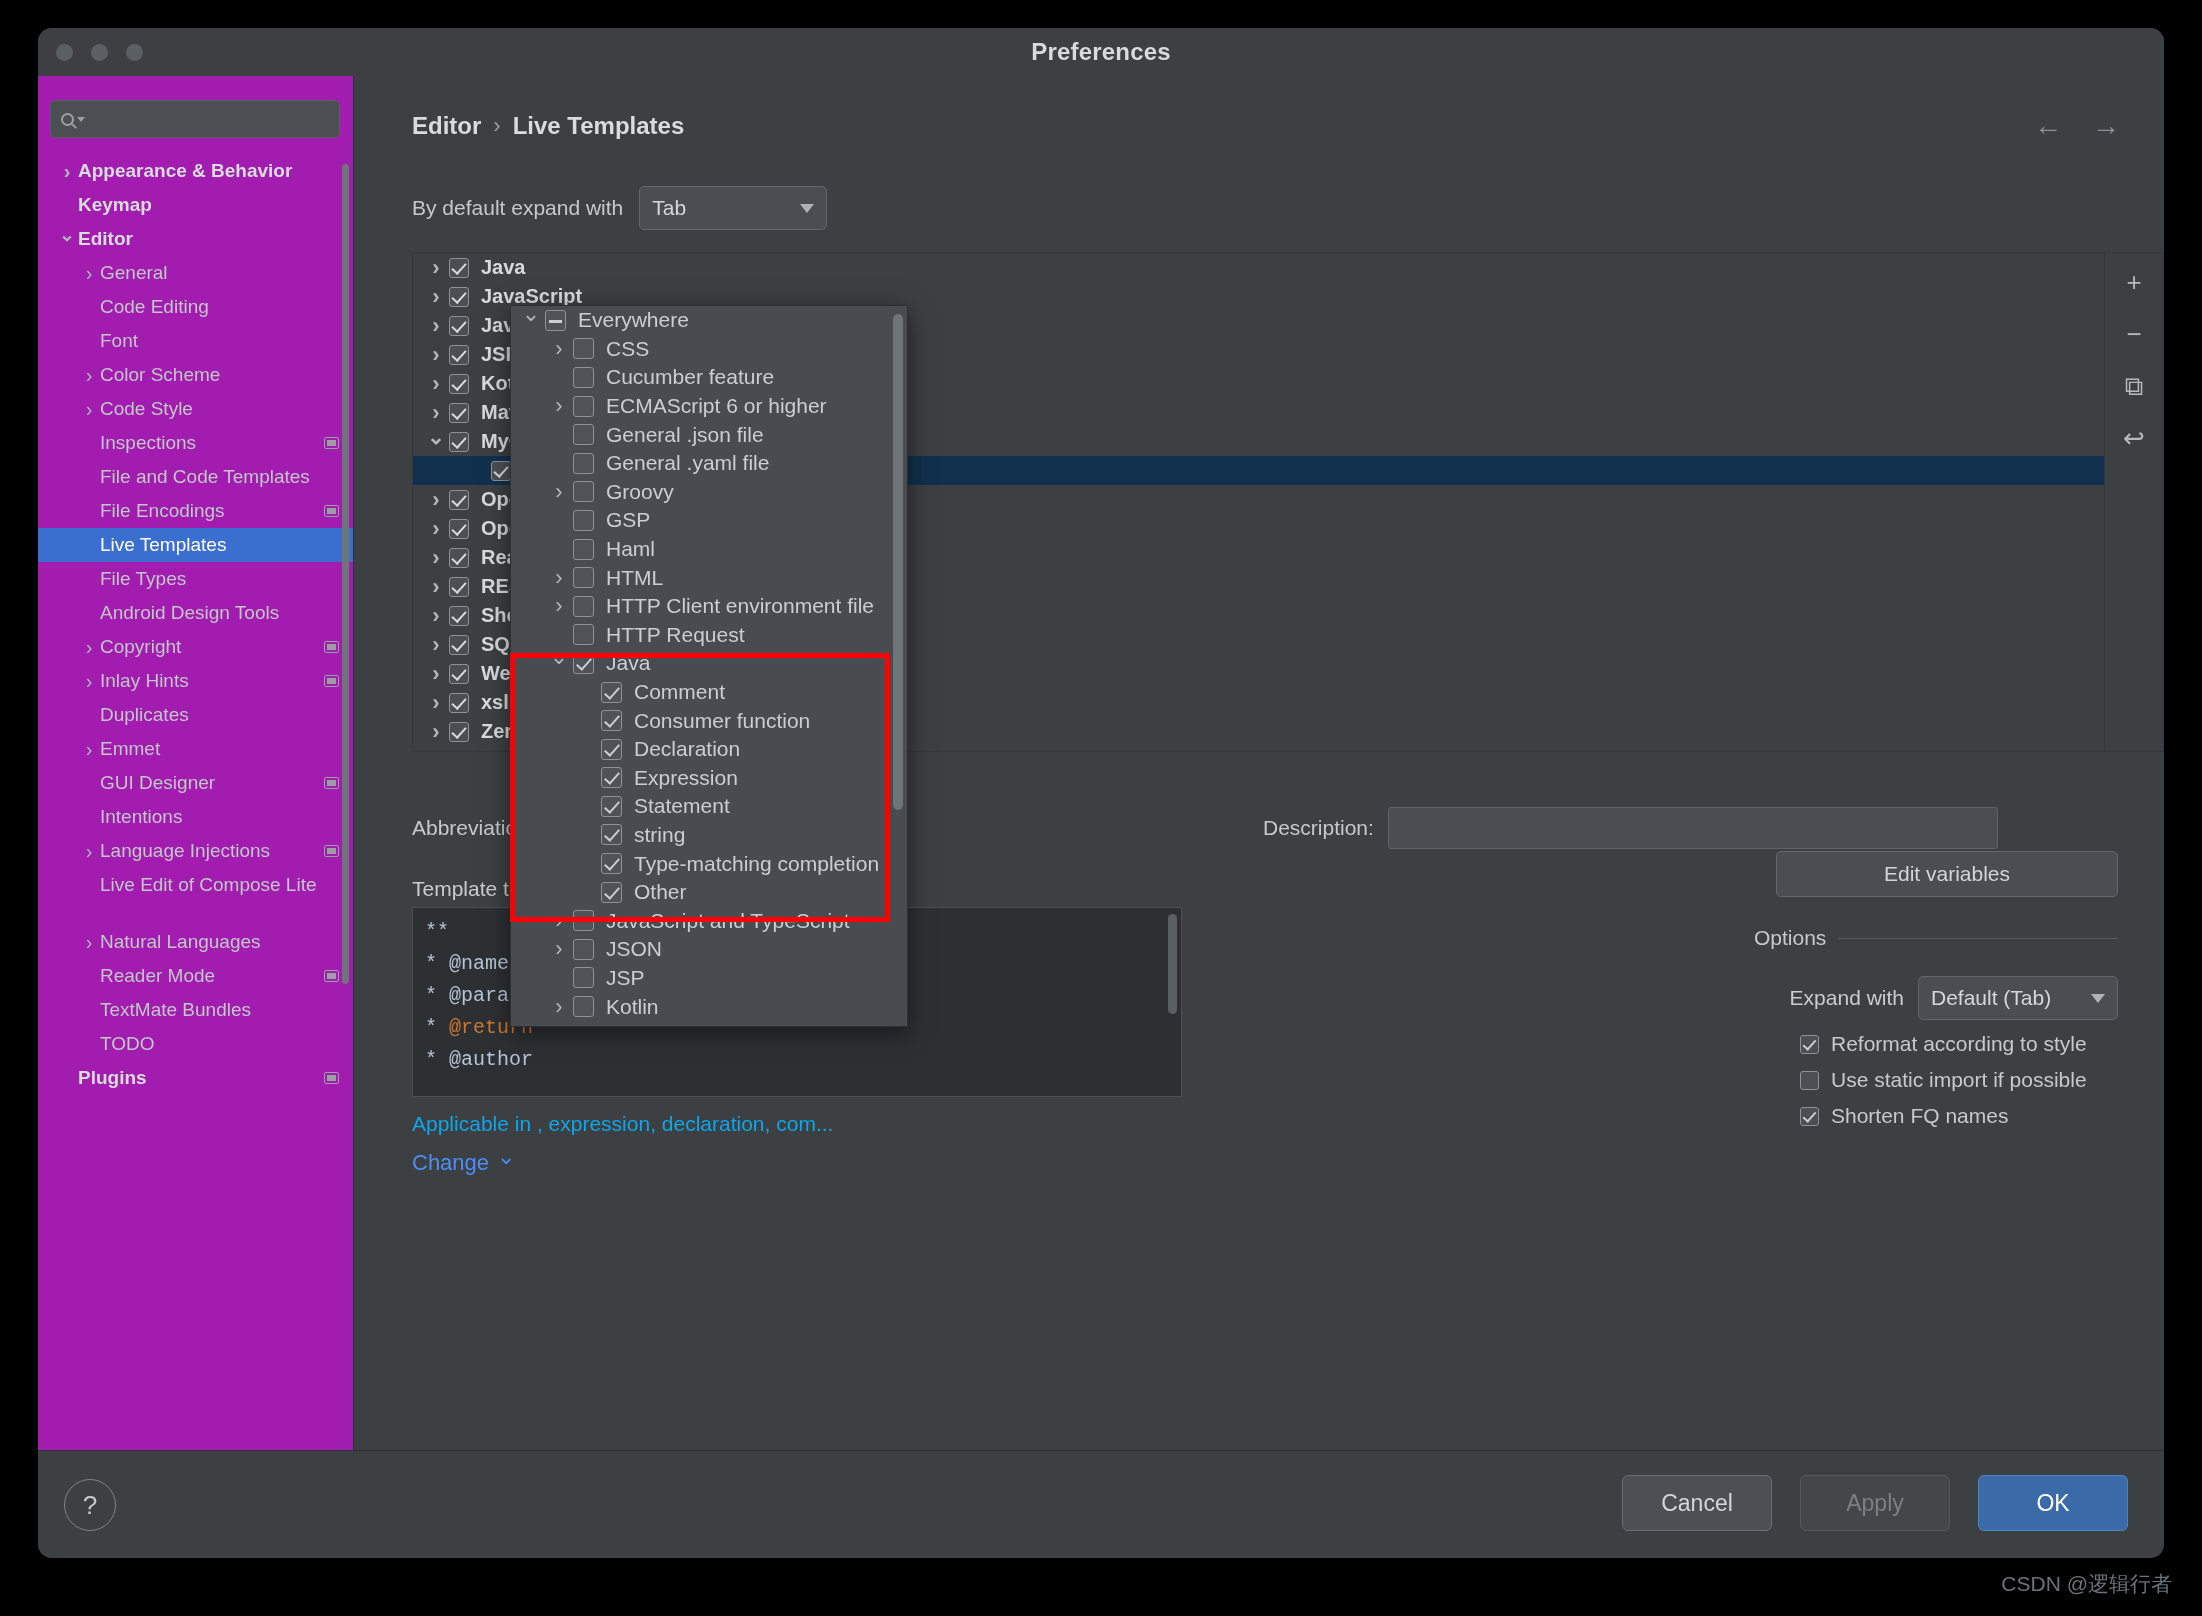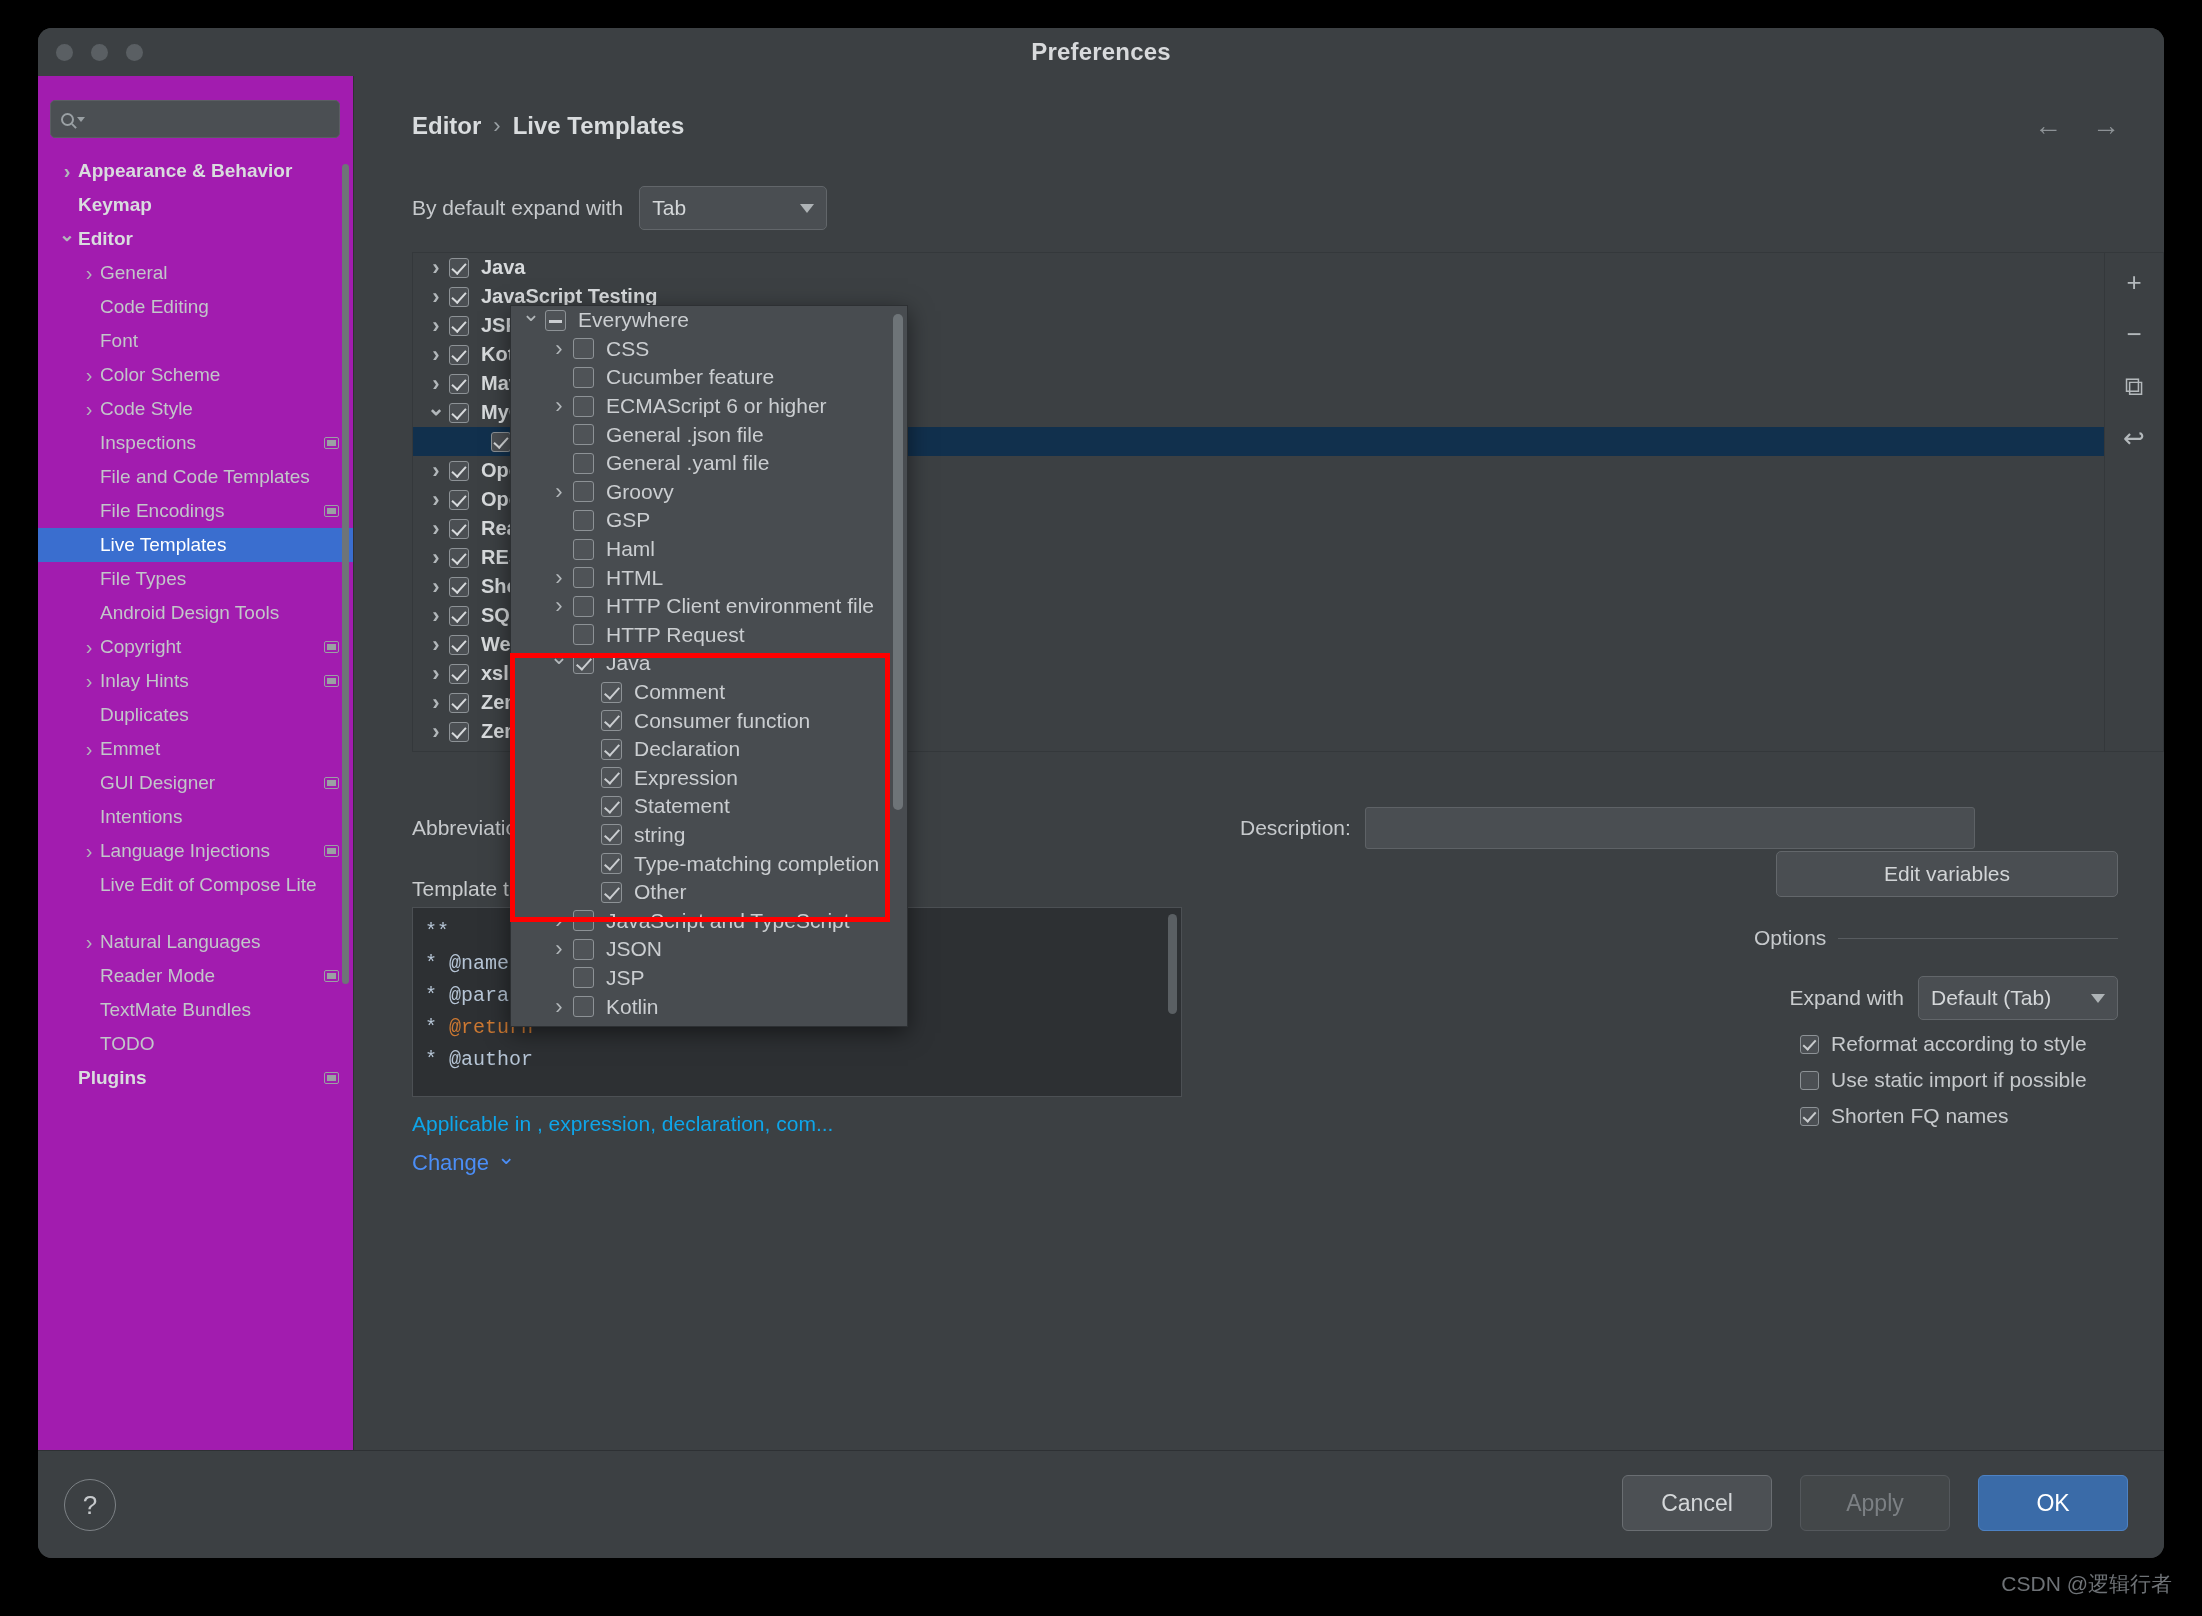--- a/index.html
+++ b/index.html
@@ -141,21 +141,21 @@
   .tool { color:#b4b9bc; font-size:26px; line-height:1; cursor:default; }
 
   
   #form-area { position:absolute; left:58px; top:706px; right:46px; bottom:0; }
   .frow { display:flex; align-items:center; gap:14px; font-size:21px; color:#c6c9cc; }
   #abbrev-row { position:absolute; left:0; top:25px; width:100%; }
   #abbrev-input, #desc-input {
     height:42px; background:#4a4e52; border:1px solid #5e6266; border-radius:3px;
   }
   #abbrev-input{ width:300px; }
-  #desc-row { position:absolute; left:828px; top:25px; display:flex; align-items:center; gap:14px;}
+  #desc-row { position:absolute; left:851px; top:25px; display:flex; align-items:center; gap:14px;}
   #desc-input { width:610px; }
 
   #tmpl-label { position:absolute; left:0; top:95px; font-size:21px; }
   #tmpl-editor {
     position:absolute; left:0; top:125px; width:770px; height:190px;
     background:#2d3033; border:1px solid #4c5054;
     font-family:"Liberation Mono", monospace; font-size:20px; color:#b6c5d6;
     padding:8px 12px; overflow:hidden; line-height:32px;
   }
   .kw { color:#cc7832; }
@@ -394,20 +394,25 @@
         <span>Tab</span>
         <span class="tri"></span>
       </div>
     </div>
 
     <div id="tmpl-panel">
         <div class="trow">
           <span class="tchev right"></span>
           <span class="cb checked"></span>
           <span>Java</span>
+        </div>
+        <div class="trow">
+          <span class="tchev right"></span>
+          <span class="cb checked"></span>
+          <span>JavaScript</span>
         </div>
         <div class="trow">
           <span class="tchev right"></span>
           <span class="cb checked"></span>
           <span>JavaScript Testing</span>
         </div>
         <div class="trow">
           <span class="tchev right"></span>
           <span class="cb checked"></span>
           <span>JSP</span>

